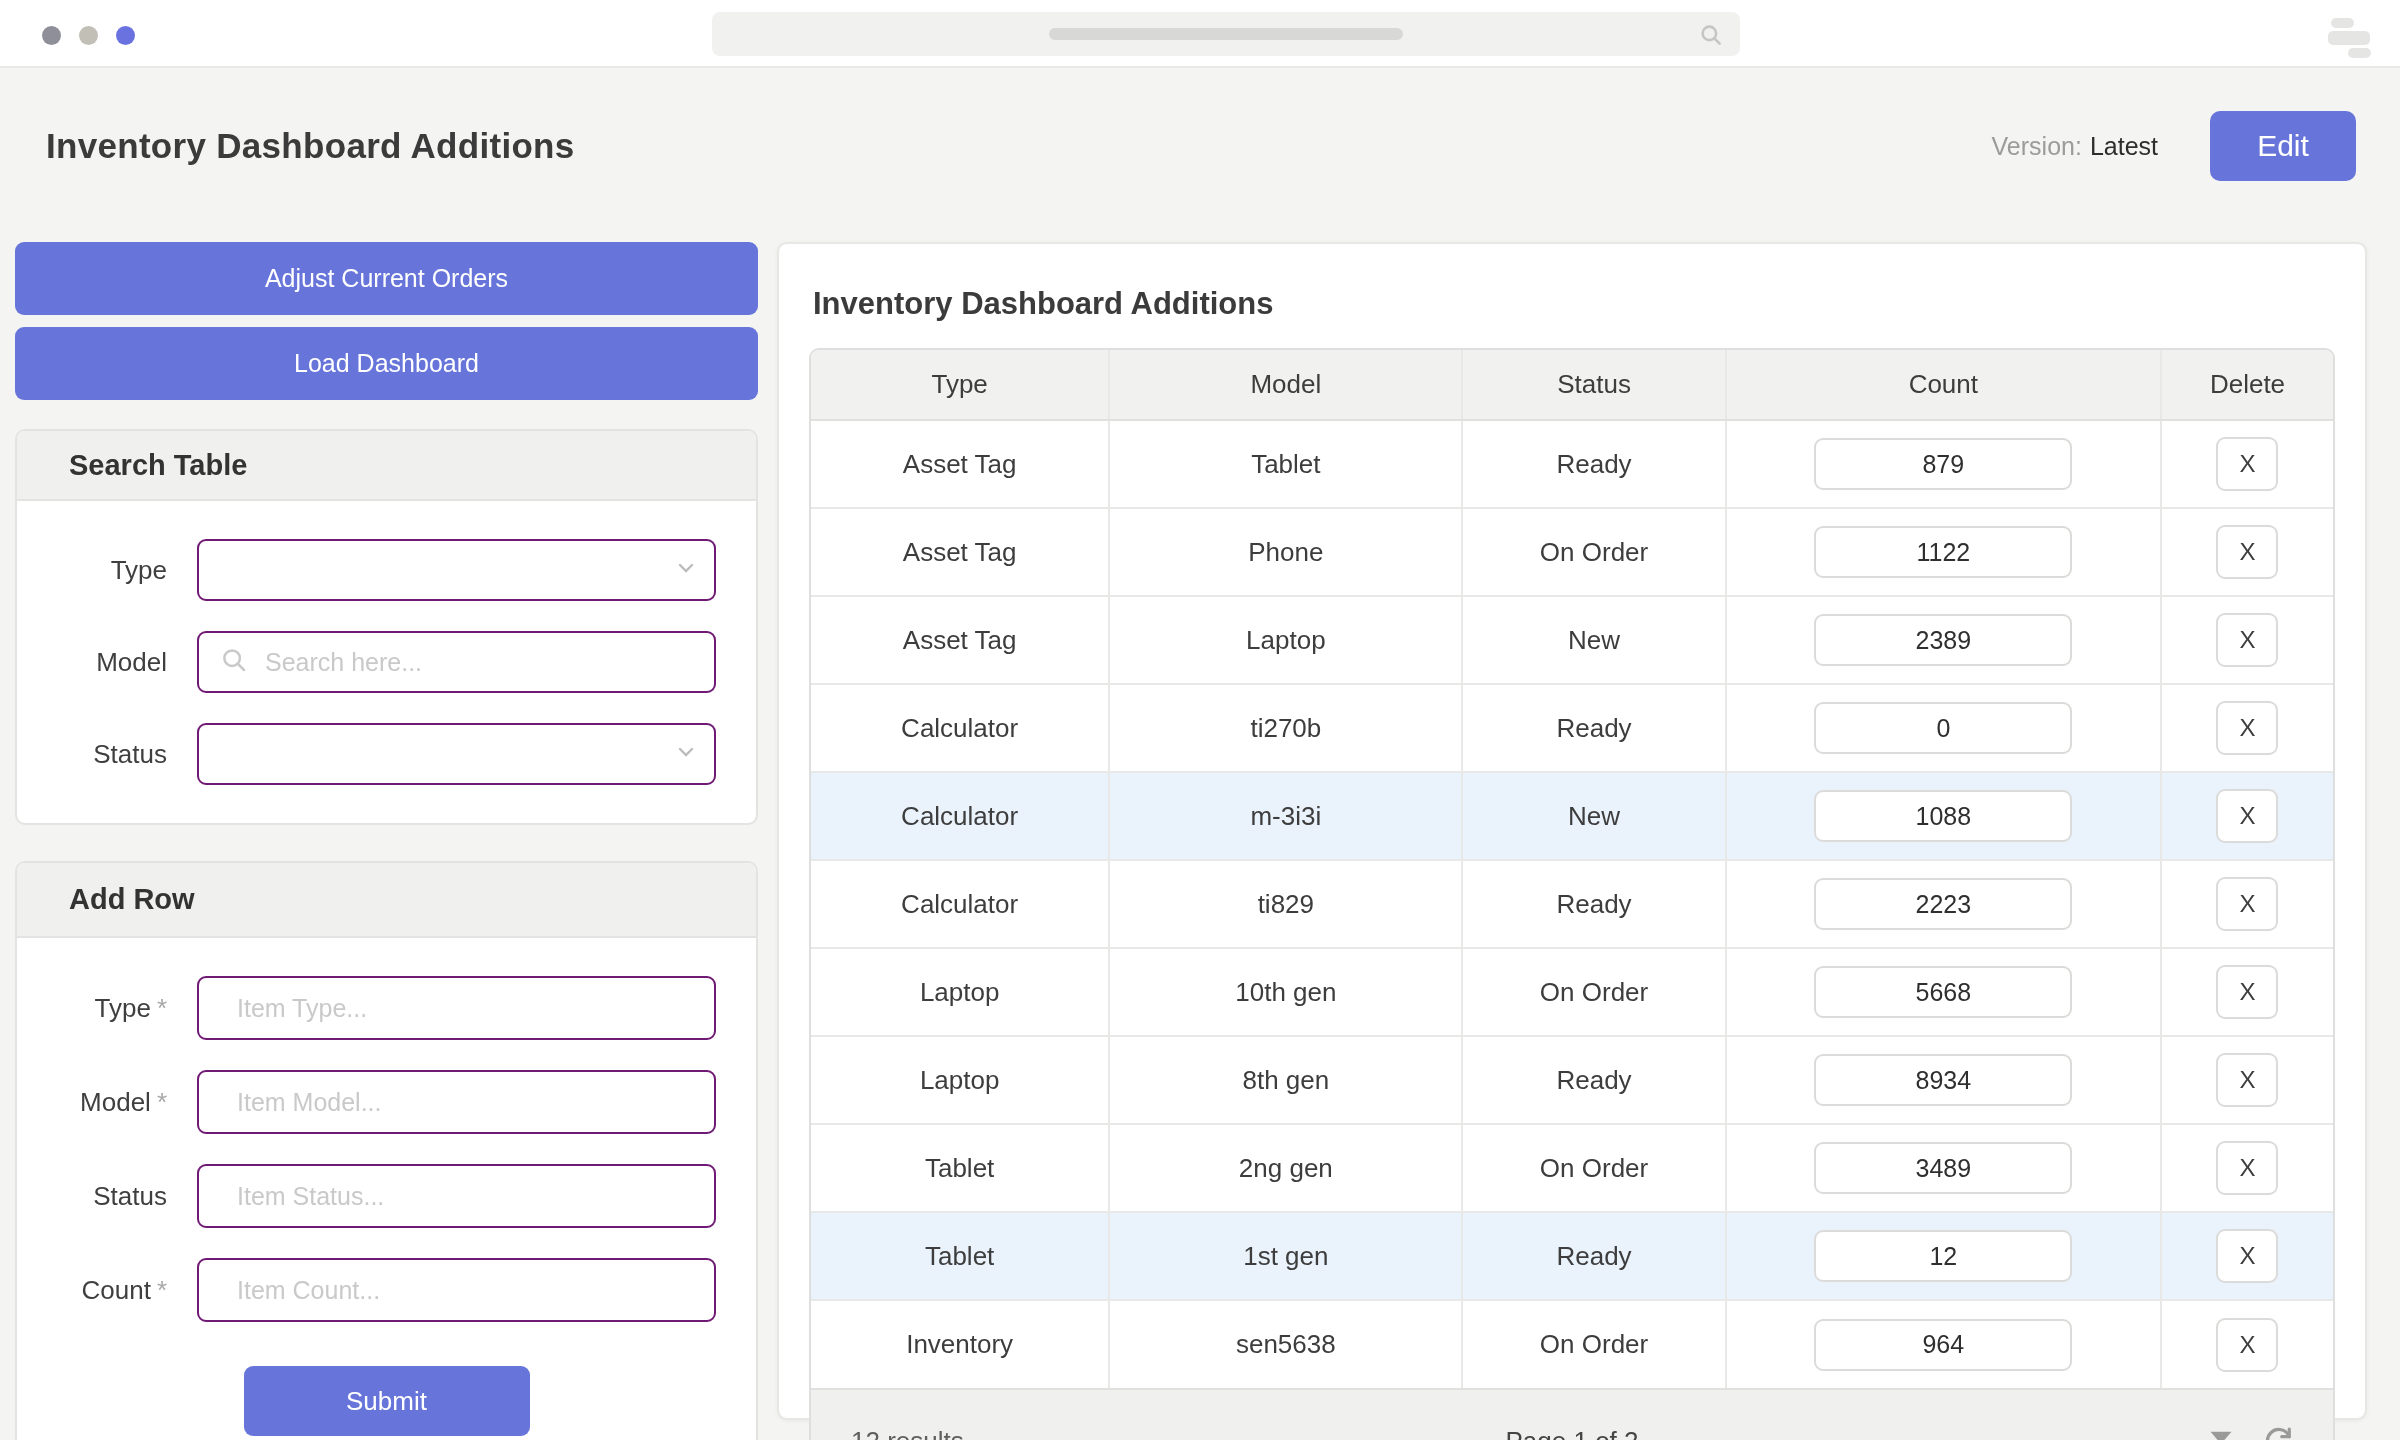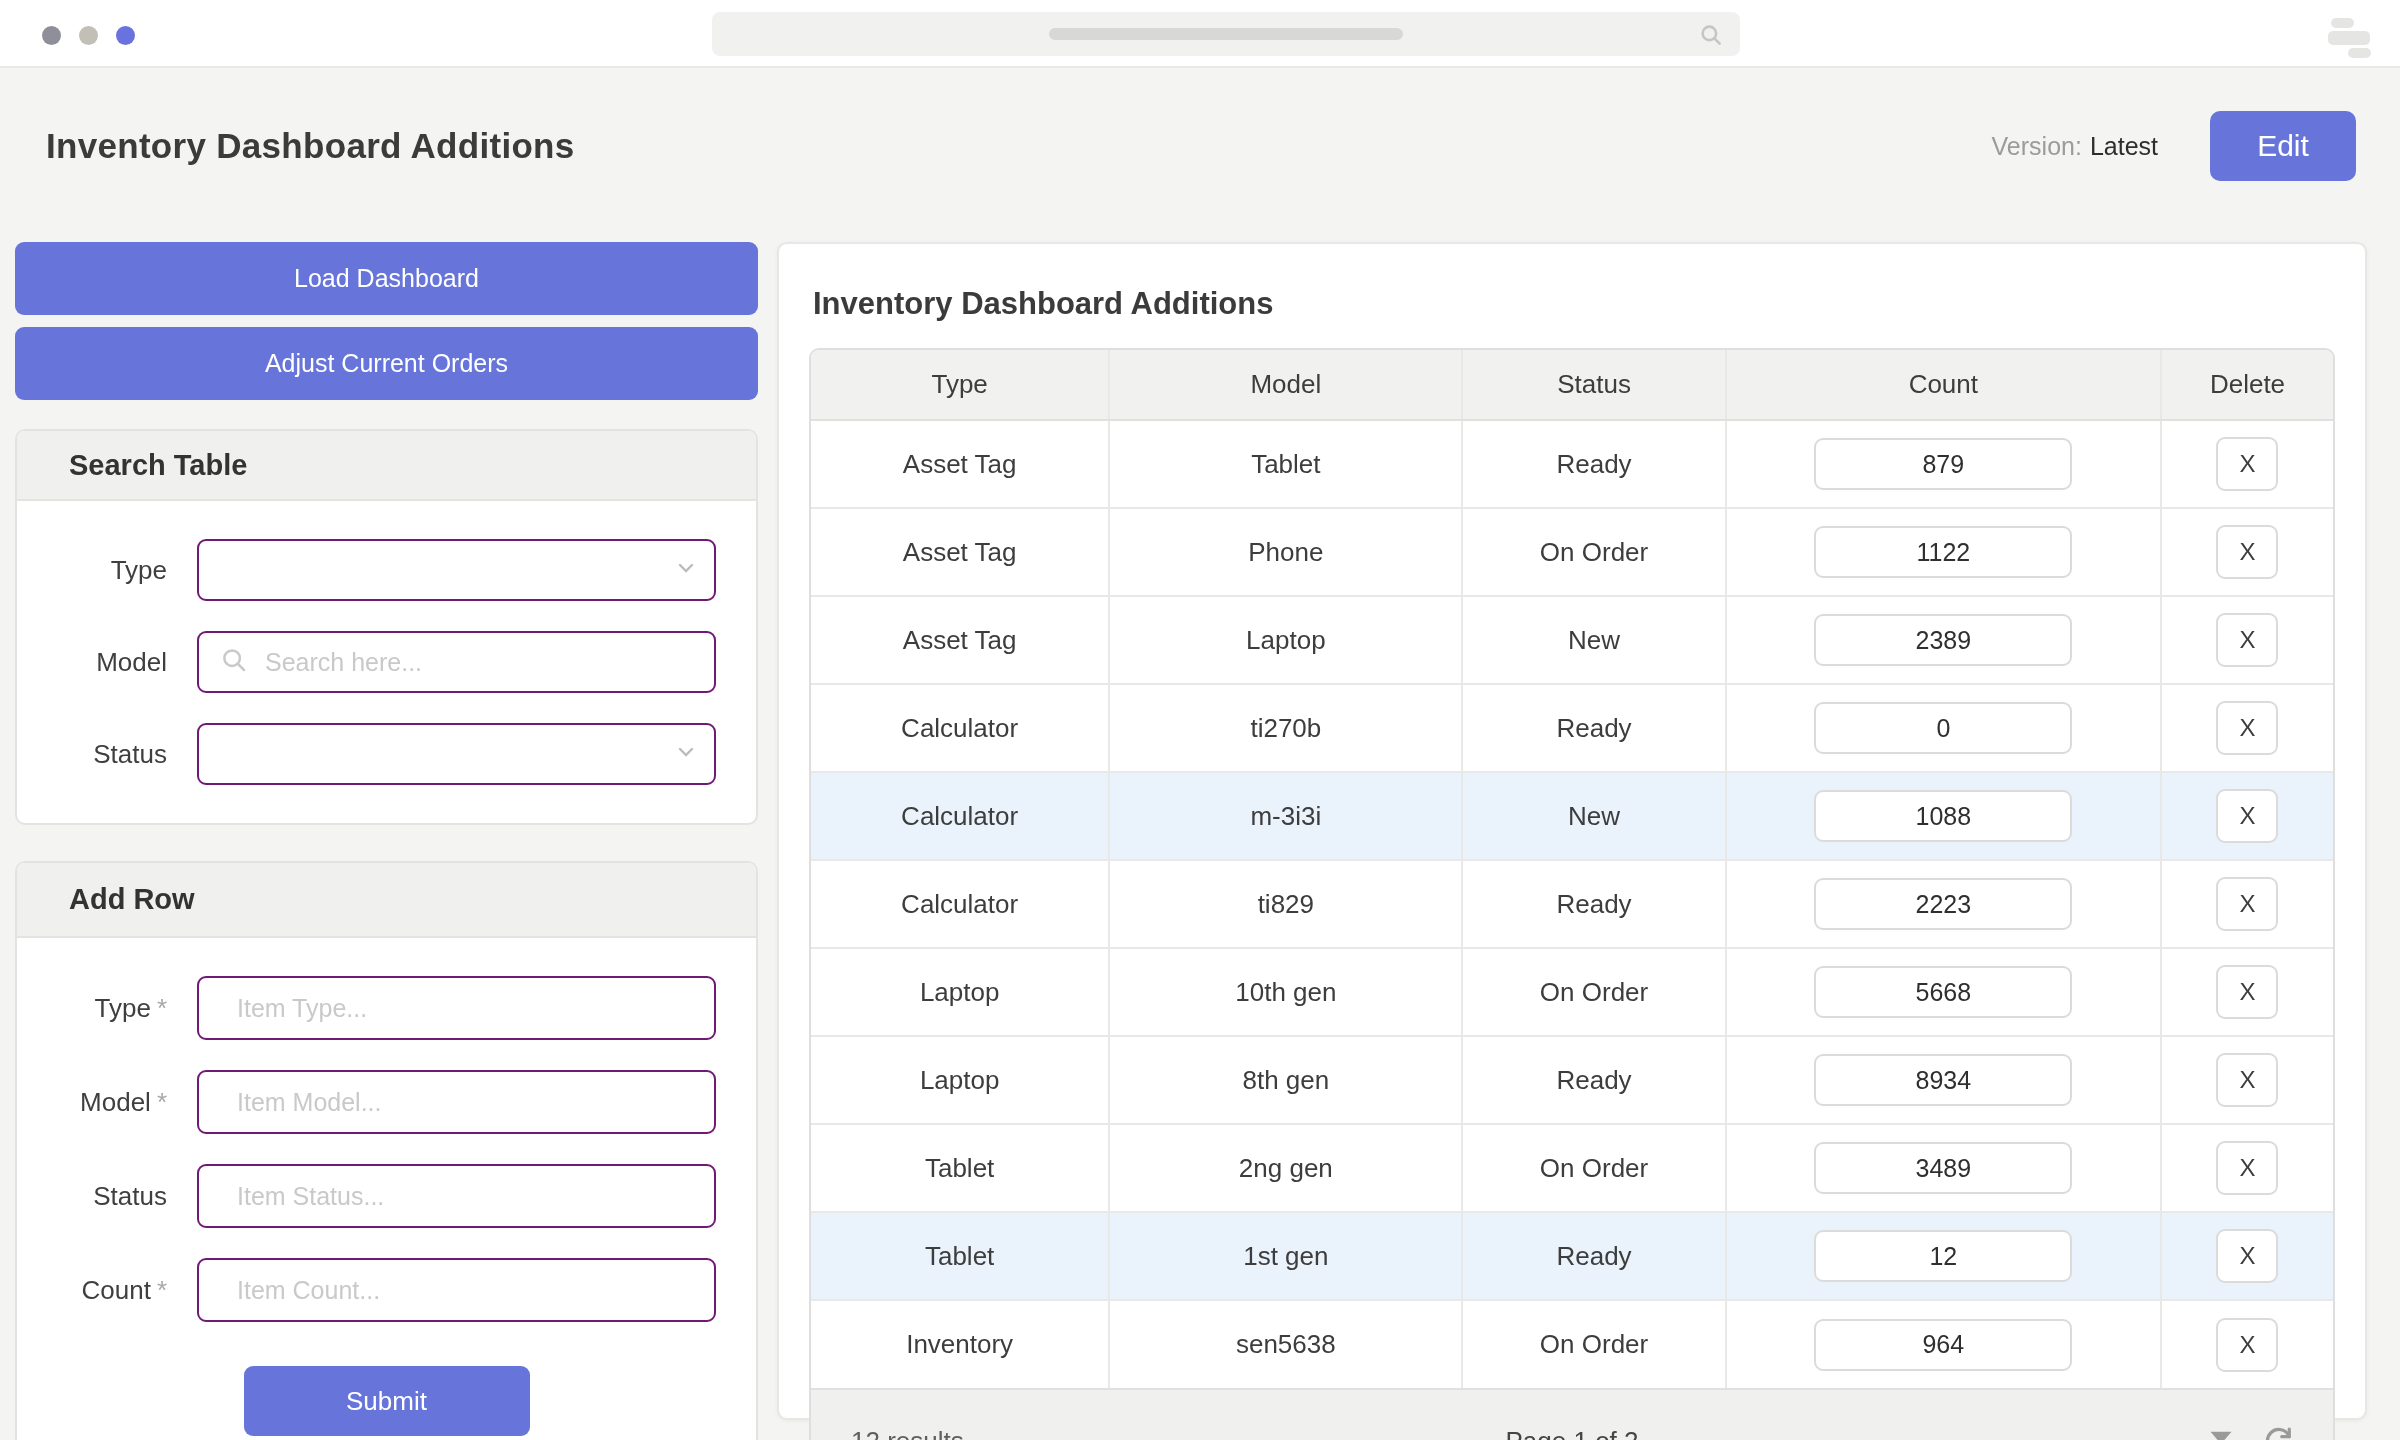--- a/index.html
+++ b/index.html
@@ -106,22 +106,22 @@
   <div class="page-title">Inventory Dashboard Additions</div>
   <div class="hdr-right">
     <div class="version">
       <span>Version:</span><span class="val">Latest</span>
     </div>
     <button class="edit-btn">Edit</button>
   </div>
 </div>
 
 <div class="sidebar">
+  <button class="side-btn">Adjust Current Orders</button>
   <button class="side-btn">Load Dashboard</button>
-  <button class="side-btn">Adjust Current Orders</button>
 
   <div class="panel panel-search">
     <div class="panel-h">Search Table</div>
     <div class="panel-b">
       <div class="field">
         <div class="lbl">Type</div>
         <div class="ctl">
           <span class="chev">
             <svg width="20" height="14" viewBox="0 0 20 14" fill="none" stroke="#bcbcba" stroke-width="2.4" stroke-linecap="round">
                 <polyline points="4,4 10,10 16,4"></polyline>

